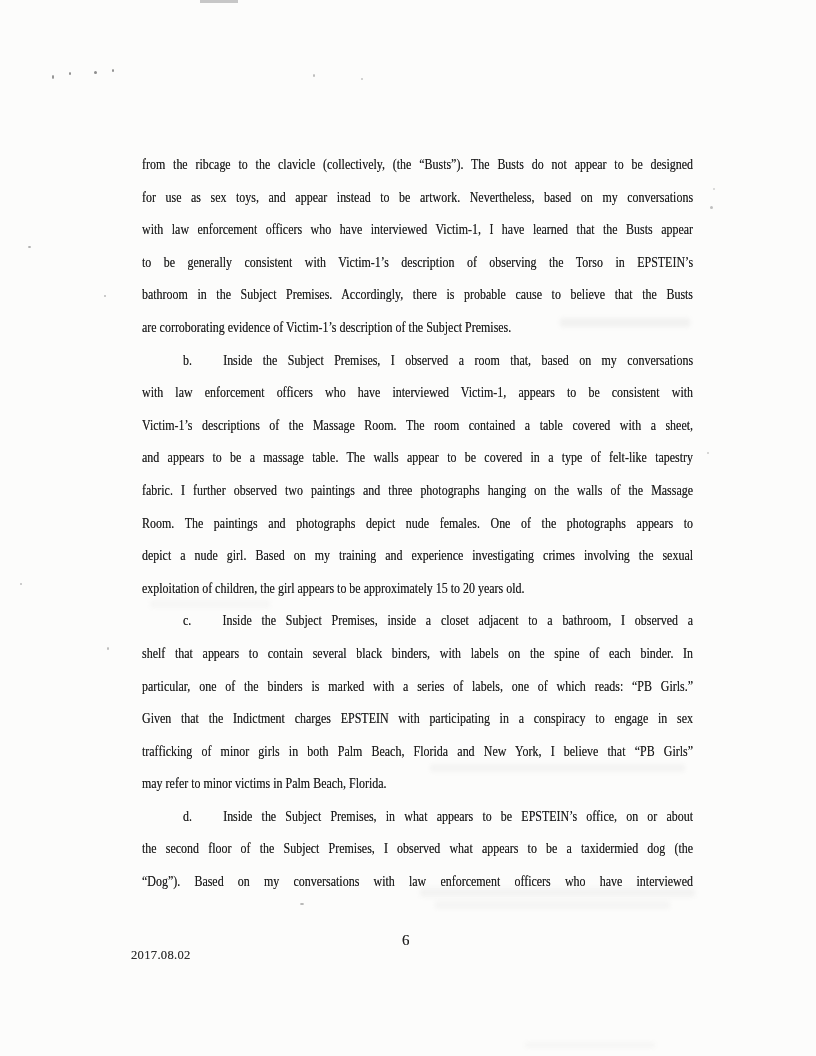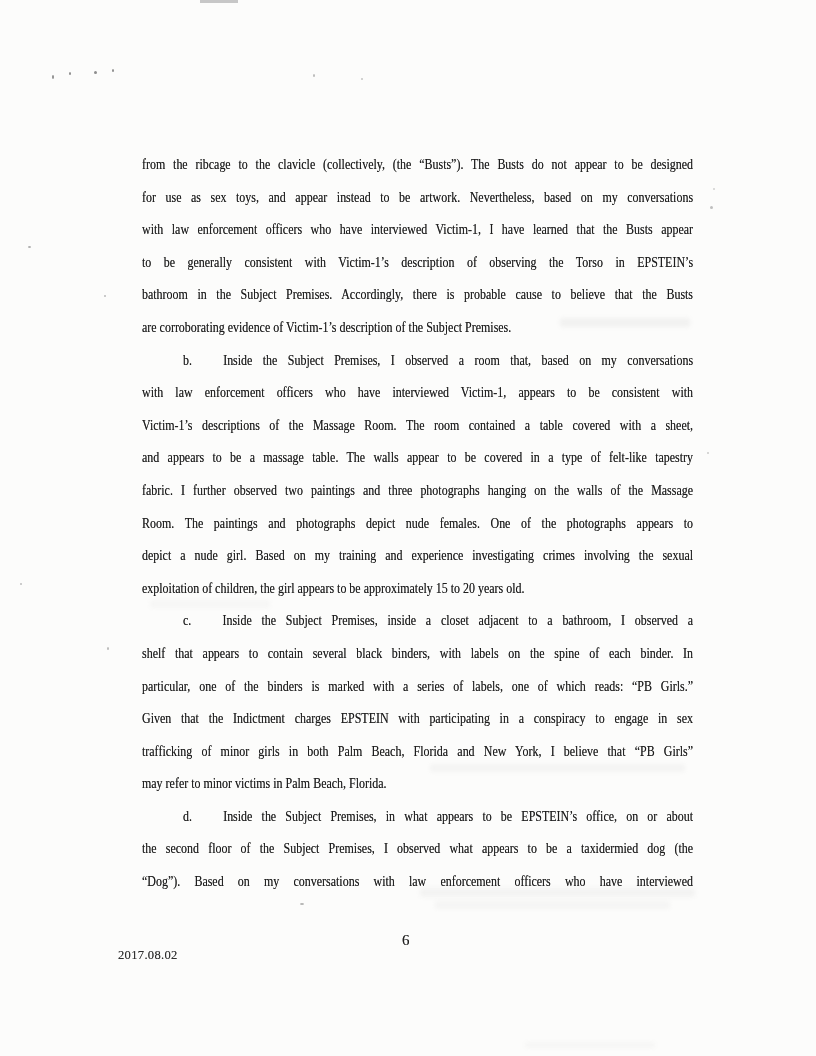--- a/index.html
+++ b/index.html
@@ -32,21 +32,21 @@
   .ln.ll{text-align-last:left;}
   .ln.fl{padding-left:50px;}
   .plt{display:inline-block;}
   .tab{display:inline-block;width:38px;height:1px;}
   .footer-page{
     position:absolute;left:402px;top:932px;
     font-size:15px;letter-spacing:.3px;color:#222;
     text-shadow:0 0 .4px rgba(10,10,10,.5);
   }
   .footer-date{
-    position:absolute;left:118px;top:948px;
+    position:absolute;left:131px;top:948px;
     font-size:12.6px;letter-spacing:.3px;color:#2e2e2e;
     text-shadow:0 0 .4px rgba(10,10,10,.45);
   }
   
   .spk{position:absolute;background:#8d8d8d;border-radius:50%;}
   .ghost{position:absolute;background:#9a9a9a;filter:blur(2px);border-radius:2px;}
   .smudge-top{position:absolute;left:200px;top:0;width:38px;height:3px;background:#c7c7c7;filter:blur(.5px);}
   .s1{left:52px;top:75px;width:2px;height:4px;}
   .s2{left:69px;top:72px;width:2px;height:3px;}
   .s3{left:94px;top:71px;width:3px;height:3px;}

